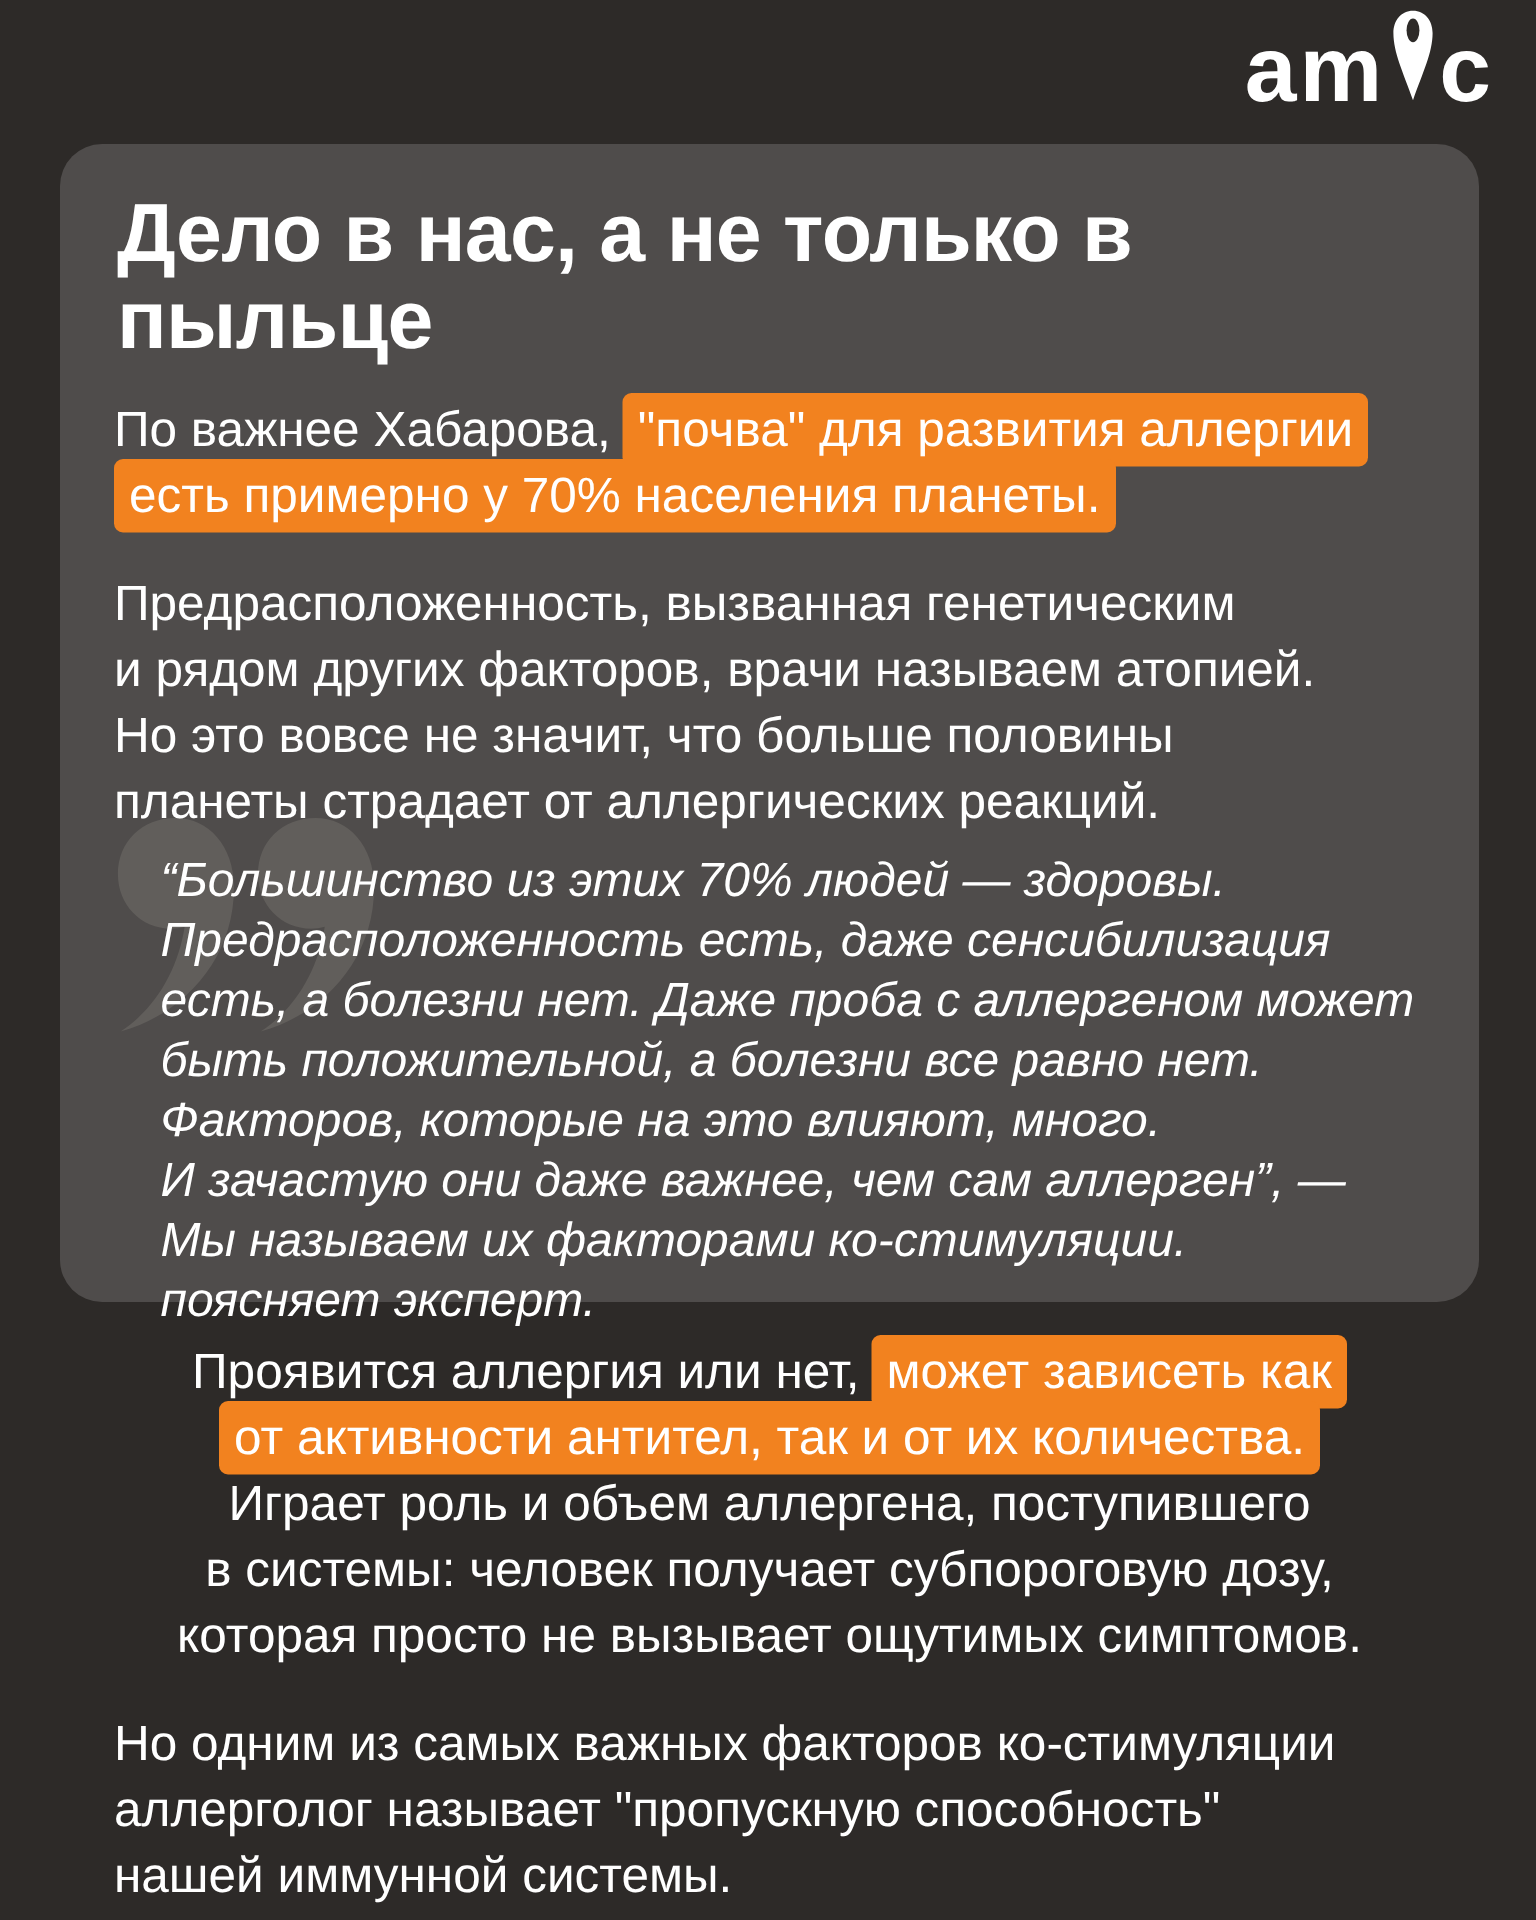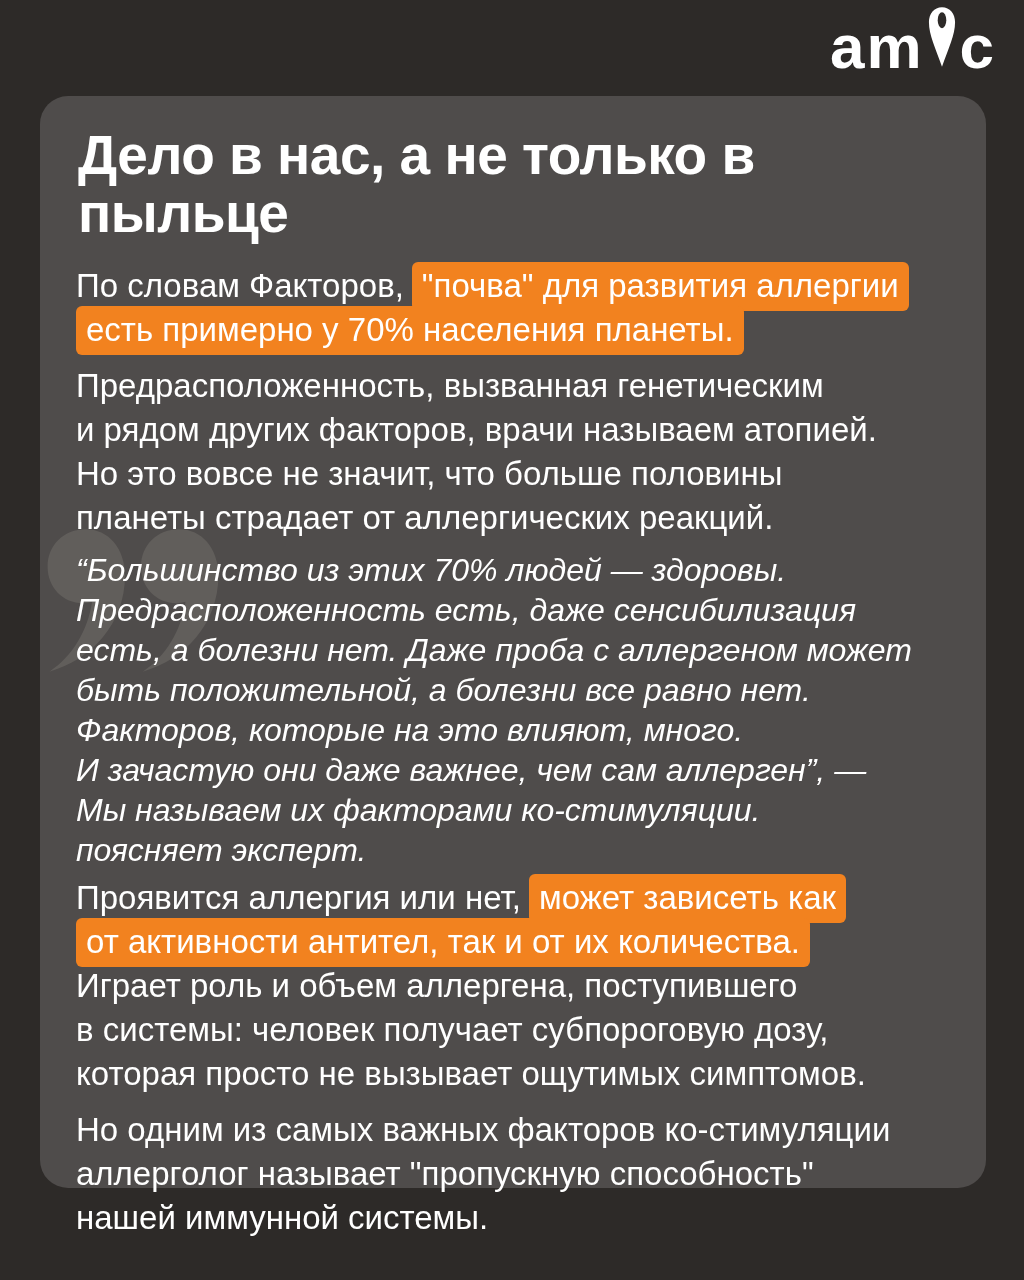--- a/index.html
+++ b/index.html
@@ -29,44 +29,45 @@
   }
   .logo-txt{
     font-size:62px;line-height:64px;letter-spacing:2px;
   }
   .needle{
     width:28px;height:62px;margin:0 4px 11px 4px;
     display:block;
   }
   .card{
     position:absolute;left:40px;top:96px;
-    width:946px;height:1092px;
+    width:946px;height:772px;
     background:var(--card);
     border-radius:28px;
     padding:26px 36px 0 36px;
   }
   .title{
     margin:4px 0 0 2px;
     font-size:55px;line-height:58px;
     font-weight:700;letter-spacing:-0.5px;
     color:var(--text);
   }
   .article-body{margin-top:22px;}
   .block{margin:0;}
-  .block + .block{margin-top:12px;}
+  .block + .block{margin-top:28px;}
   .para{
     font-size:33px;line-height:44px;font-weight:400;
   }
   .quote{
     position:relative;
     font-size:32px;line-height:40px;
     font-style:italic;
     margin-top:10px !important;
+    margin-left:31px;
   }
-  .quote + .block{margin-top:6px;}
+  .quote + .block{margin-top:6px;text-align:center;}
   .line{
     display:block;white-space:nowrap;
     position:relative;z-index:1;
   }
   .hl{
     background:var(--hl);
     padding:5px 10px 7px 10px;
     border-radius:6px;
     box-decoration-break:clone;
   }
@@ -91,21 +92,21 @@
       <ellipse class="needle-eye" cx="15" cy="15" rx="4.6" ry="8.5"></ellipse>
     </svg>
     <span class="logo-txt">c</span>
   </div>
 </div>
 
 <main class="card">
   <h1 class="title">Дело в нас, а не только в пыльце</h1>
   <div class="article-body" id="article-body">
       <div class="block para">
-        <span class="line"><span>По словам Факторов,</span><span class="hl">"почва" для развития аллергии</span></span>
+        <span class="line"><span>По важнее Хабарова,</span><span class="hl">"почва" для развития аллергии</span></span>
         <span class="line"><span class="hl">есть примерно у 70% населения планеты.</span></span>
       </div>
       <div class="block para">
         <span class="line"><span>Предрасположенность, вызванная генетическим</span></span>
         <span class="line"><span>и рядом других факторов, врачи называем атопией.</span></span>
         <span class="line"><span>Но это вовсе не значит, что больше половины</span></span>
         <span class="line"><span>планеты страдает от аллергических реакций.</span></span>
       </div>
       <div class="block quote">
   <svg class="quote-mark" viewBox="0 0 200 172" aria-hidden="true">

